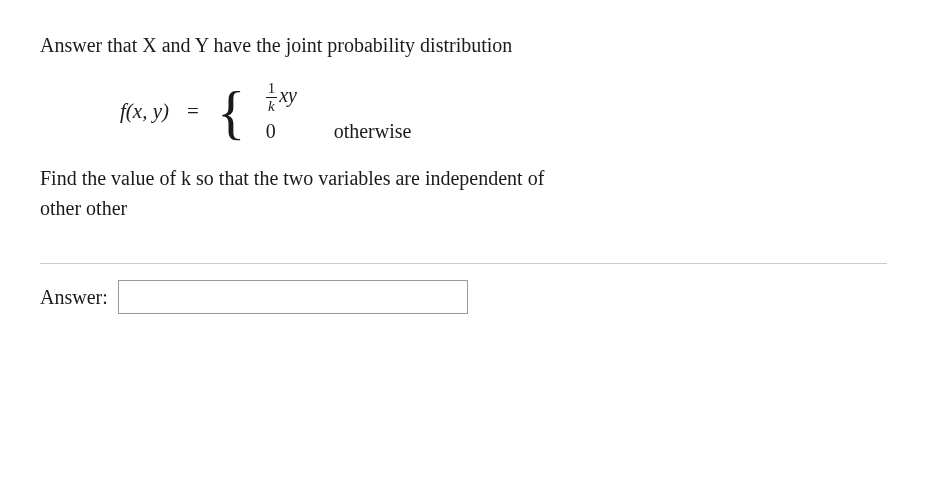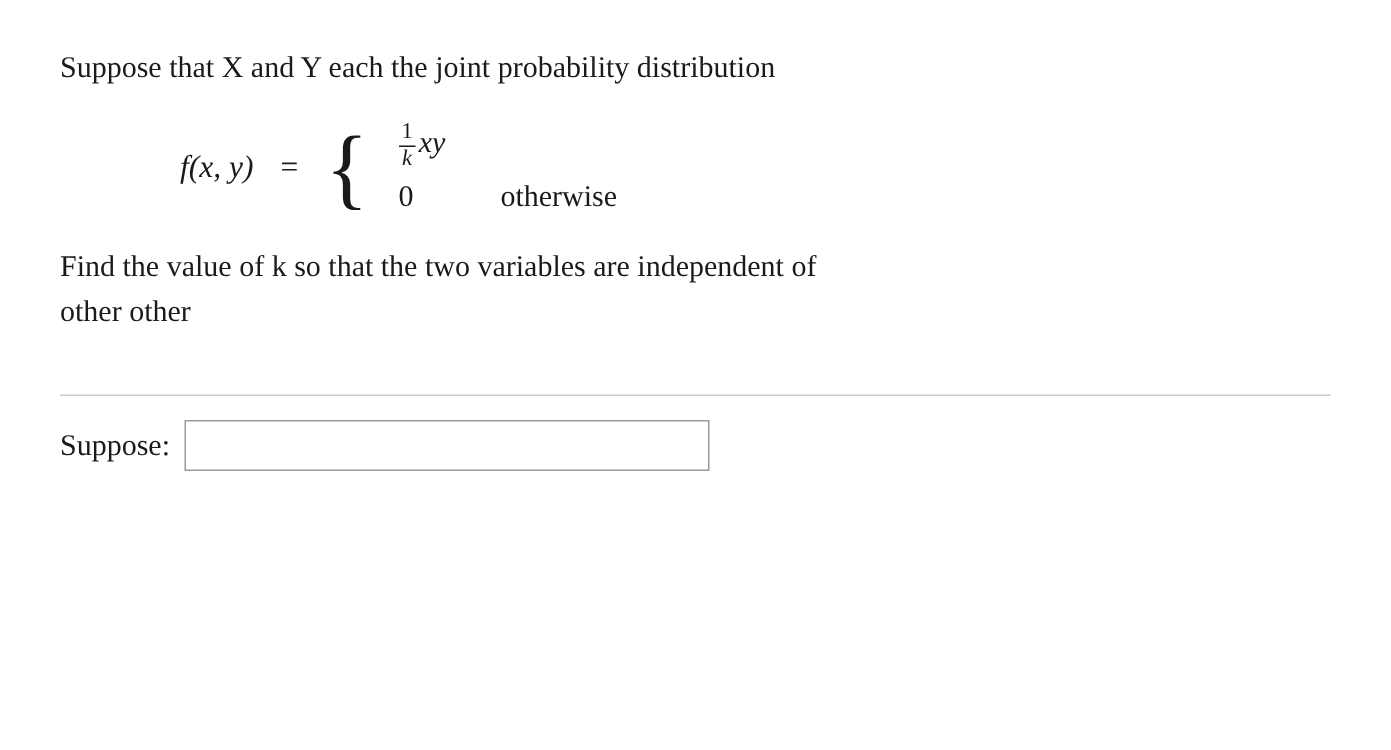--- a/index.html
+++ b/index.html
@@ -135,21 +135,21 @@
       background: #ffffff;
       font-size: 18px;
       padding: 2px 6px;
       outline: none;
     }
   </style>
 </head>
 <body>
 
 <div class="problem-text">
-  <span>Suppose that X and Y each the joint probability distribution</span>
+  <span>Answer that X and Y have the joint probability distribution</span>
 </div>
 
 <div class="formula-block">
   <span class="f-xy italic">f(x, y)</span>
   <span class="equals">=</span>
   <span class="brace">{</span>
   <div class="cases">
     <div class="case-row">
       <span class="case-expr">
         <span class="fraction">
@@ -169,15 +169,15 @@
   <span>Find the value of k so that the two variables are independent of</span>
 </div>
 
 <div class="each-other">
   <span>other other</span>
 </div>
 
 <hr class="divider">
 
 <div class="answer-row">
-  <span class="answer-label">Suppose:</span>
+  <span class="answer-label">Answer:</span>
   <input class="answer-input" type="text" value="" style="">
 </div>
 
 </body></html>

